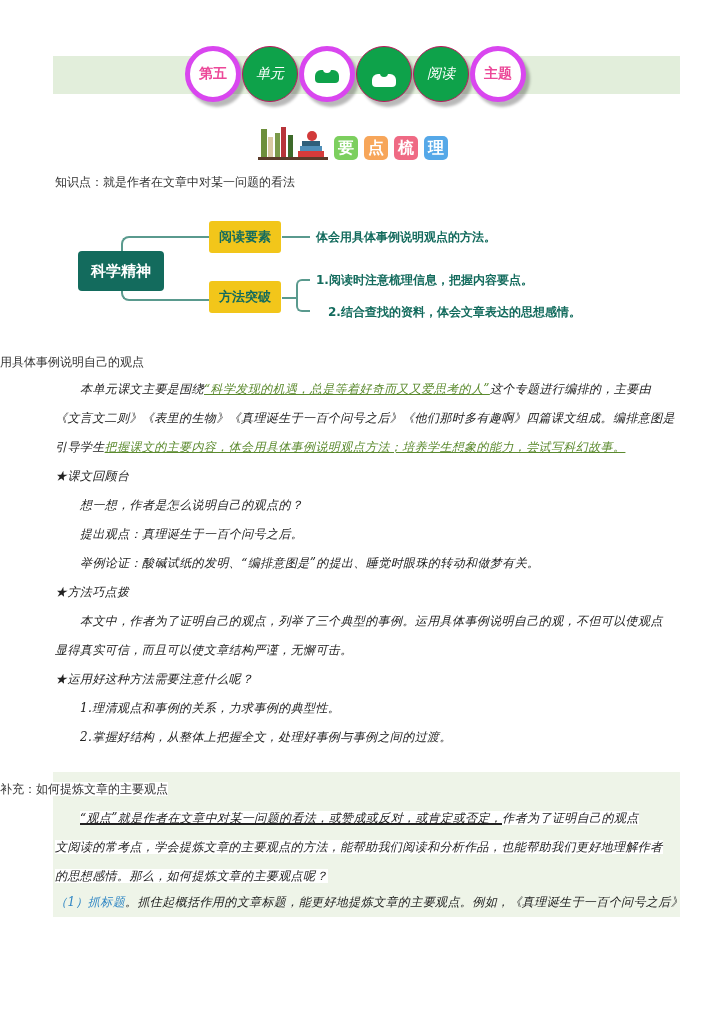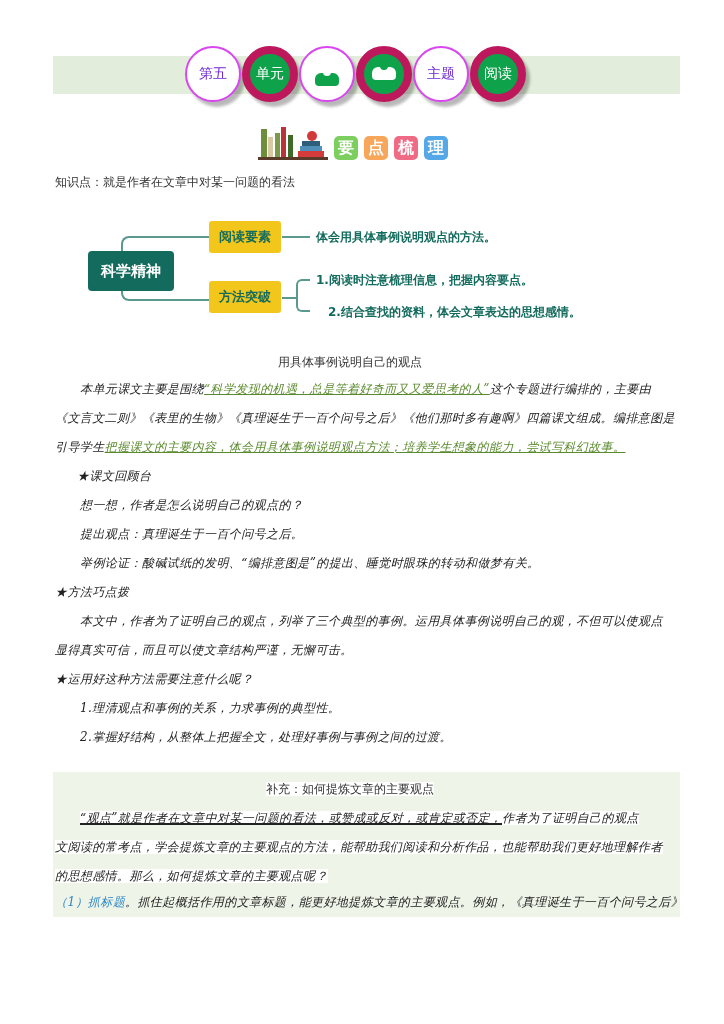--- a/index.html
+++ b/index.html
@@ -12,22 +12,22 @@
       background: #e2eedb;
     }
     .circles { position: absolute; left: 185px; top: 46px; height: 58px; display: flex; gap: 0; }
     .circle {
       width: 56px; height: 56px; border-radius: 50%;
       margin-right: 1px;
       display: flex; align-items: center; justify-content: center;
       font-family: "DejaVu Sans", sans-serif; font-size: 14px; position: relative;
       box-shadow: 4px 5px 3px rgba(0,0,0,0.28);
     }
-    .circle.outline { background: #ffffff; border: 2px solid #d946ef; color: #6d28d9; }
-    .circle.filled { background: #0ea24a; border: 8px solid #be185d; color: #ffffff; }
+    .circle.outline { background: #ffffff; border: 5px solid #d946ef; color: #ec4899; font-weight: bold; }
+    .circle.filled { background: #0ea24a; border: 1px solid #be185d; color: #ffffff; font-style: italic; }
     .circle .cloud {
       position: absolute; bottom: 14px; left: 50%; transform: translateX(-50%);
       width: 24px; height: 13px; border-radius: 6px 6px 4px 4px;
     }
     .circle.outline .cloud { background: #0ea24a; }
     .circle.filled .cloud { background: #ffffff; }
     .circle .cloud::before {
       content: ""; position: absolute; top: -3px; left: 50%; transform: translateX(-50%);
       width: 8px; height: 6px; border-radius: 0 0 4px 4px;
     }
@@ -43,34 +43,34 @@
       width: 24px; height: 24px; border-radius: 5px; margin-right: 6px;
       color: #fff; font-family: "DejaVu Sans", sans-serif; font-weight: bold; font-size: 16px;
       display: flex; align-items: center; justify-content: center;
     }
 
     .knowledge { position: absolute; left: 55px; top: 174px; font-size: 12px; color: #333; }
 
     
     .mm { position: absolute; left: 0; top: 0; }
     .root {
-      position: absolute; left: 88px; top: 251px; width: 86px; height: 40px;
+      position: absolute; left: 78px; top: 251px; width: 86px; height: 40px;
       background: #136b5d; border-radius: 4px; color: #fff;
       font-family: "DejaVu Sans", sans-serif; font-weight: bold; font-size: 15px;
       display: flex; align-items: center; justify-content: center;
     }
     .node {
       position: absolute; width: 72px; height: 32px; background: #f2c61a; border-radius: 3px;
       color: #136b5d; font-family: "DejaVu Sans", sans-serif; font-weight: bold; font-size: 13px;
       display: flex; align-items: center; justify-content: center;
     }
     .line { position: absolute; border-color: #5a9a8e; border-style: solid; border-width: 0; }
     .leaf { position: absolute; color: #136b5d; font-family: "DejaVu Sans", sans-serif; font-weight: bold; font-size: 12px; white-space: nowrap; }
 
-    .center-title { position: absolute; left: 0; width: 700px; text-align: center; font-size: 12px; color: #333; }
+    .center-title { position: absolute; left: 0; width: 700px; font-size: 12px; color: #333; }
 
     .p { position: absolute; font-size: 12px; color: #222; white-space: nowrap; letter-spacing: 0.4px; font-style: italic; }
     .green-u { color: #5b8a2e; text-decoration: underline; text-decoration-color: #5b8a2e; }
 
     .supplement-bg { position: absolute; left: 53px; top: 772px; width: 627px; height: 145px; background: #eef4e8; }
     .white-strip { background: #ffffff; }
     .ul-black { text-decoration: underline; text-decoration-thickness: 2px; }
     .blue { color: #2f86c4; }
   </style>
 </head>
@@ -83,25 +83,25 @@
     </div>
   <div class="circle filled">
       <span>单元</span>
     </div>
   <div class="circle outline">
       <span class="cloud"></span>
     </div>
   <div class="circle filled">
       <span class="cloud"></span>
     </div>
+  <div class="circle filled">
+      <span>阅读</span>
+    </div>
   <div class="circle outline">
       <span>主题</span>
-    </div>
-  <div class="circle filled">
-      <span>阅读</span>
     </div>
 </div>
 
 <div class="section-title">
   <div class="books">
     <div class="b" style="left:3px;width:6px;height:28px;background:#6d8f3c;"></div>
     <div class="b" style="left:10px;width:5px;height:20px;background:#d9c9a3;"></div>
     <div class="b" style="left:17px;width:5px;height:24px;background:#7a9a4a;"></div>
     <div class="b" style="left:23px;width:5px;height:30px;background:#b8343a;"></div>
     <div class="b" style="left:30px;width:5px;height:22px;background:#3e6a2a;"></div>
@@ -138,21 +138,21 @@
 <div class="center-title" style="top:354px;">用具体事例说明自己的观点</div>
 
 <div class="p" style="left:80px;top:381px;">
   <span>本单元课文主要是围绕</span><span class="green-u">“科学发现的机遇，总是等着好奇而又又爱思考的人”</span><span>这个专题进行编排的，主要由</span>
 </div>
 <div class="p" style="left:55px;top:410px;">《文言文二则》《表里的生物》《真理诞生于一百个问号之后》《他们那时多有趣啊》四篇课文组成。编排意图是</div>
 <div class="p" style="left:55px;top:439px;">
   <span>引导学生</span><span class="green-u">把握课文的主要内容，体会用具体事例说明观点方法；培养学生想象的能力，尝试写科幻故事。</span>
 </div>
 
-<div class="p" style="left:55px;top:468px;margin-left:22px;">★课文回顾台</div>
+<div class="p" style="left:55px;top:468px;">★课文回顾台</div>
 <div class="p" style="left:80px;top:497px;">想一想，作者是怎么说明自己的观点的？</div>
 <div class="p" style="left:80px;top:526px;">提出观点：真理诞生于一百个问号之后。</div>
 <div class="p" style="left:80px;top:555px;">举例论证：酸碱试纸的发明、“编排意图是”的提出、睡觉时眼珠的转动和做梦有关。</div>
 
 <div class="p" style="left:55px;top:584px;text-align:right;">★方法巧点拨</div>
 <div class="p" style="left:80px;top:613px;">本文中，作者为了证明自己的观点，列举了三个典型的事例。运用具体事例说明自己的观，不但可以使观点</div>
 <div class="p" style="left:55px;top:642px;text-align:center;">显得真实可信，而且可以使文章结构严谨，无懈可击。</div>
 
 <div class="p" style="left:55px;top:671px;">★运用好这种方法需要注意什么呢？</div>
 <div class="p" style="left:80px;top:700px;">1.理清观点和事例的关系，力求事例的典型性。</div>

